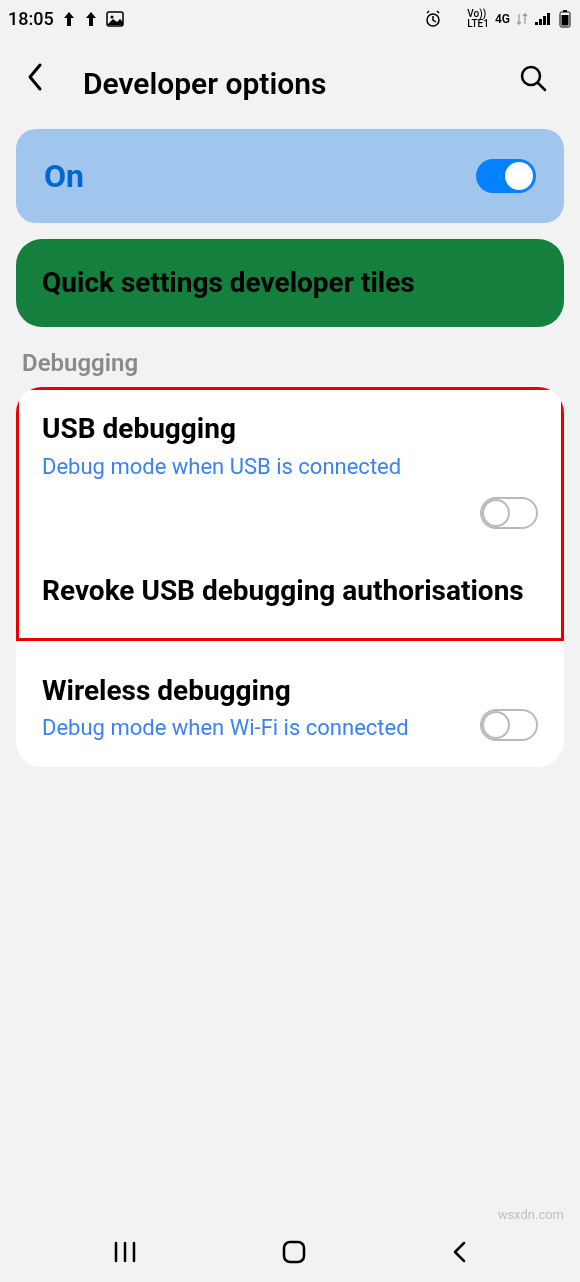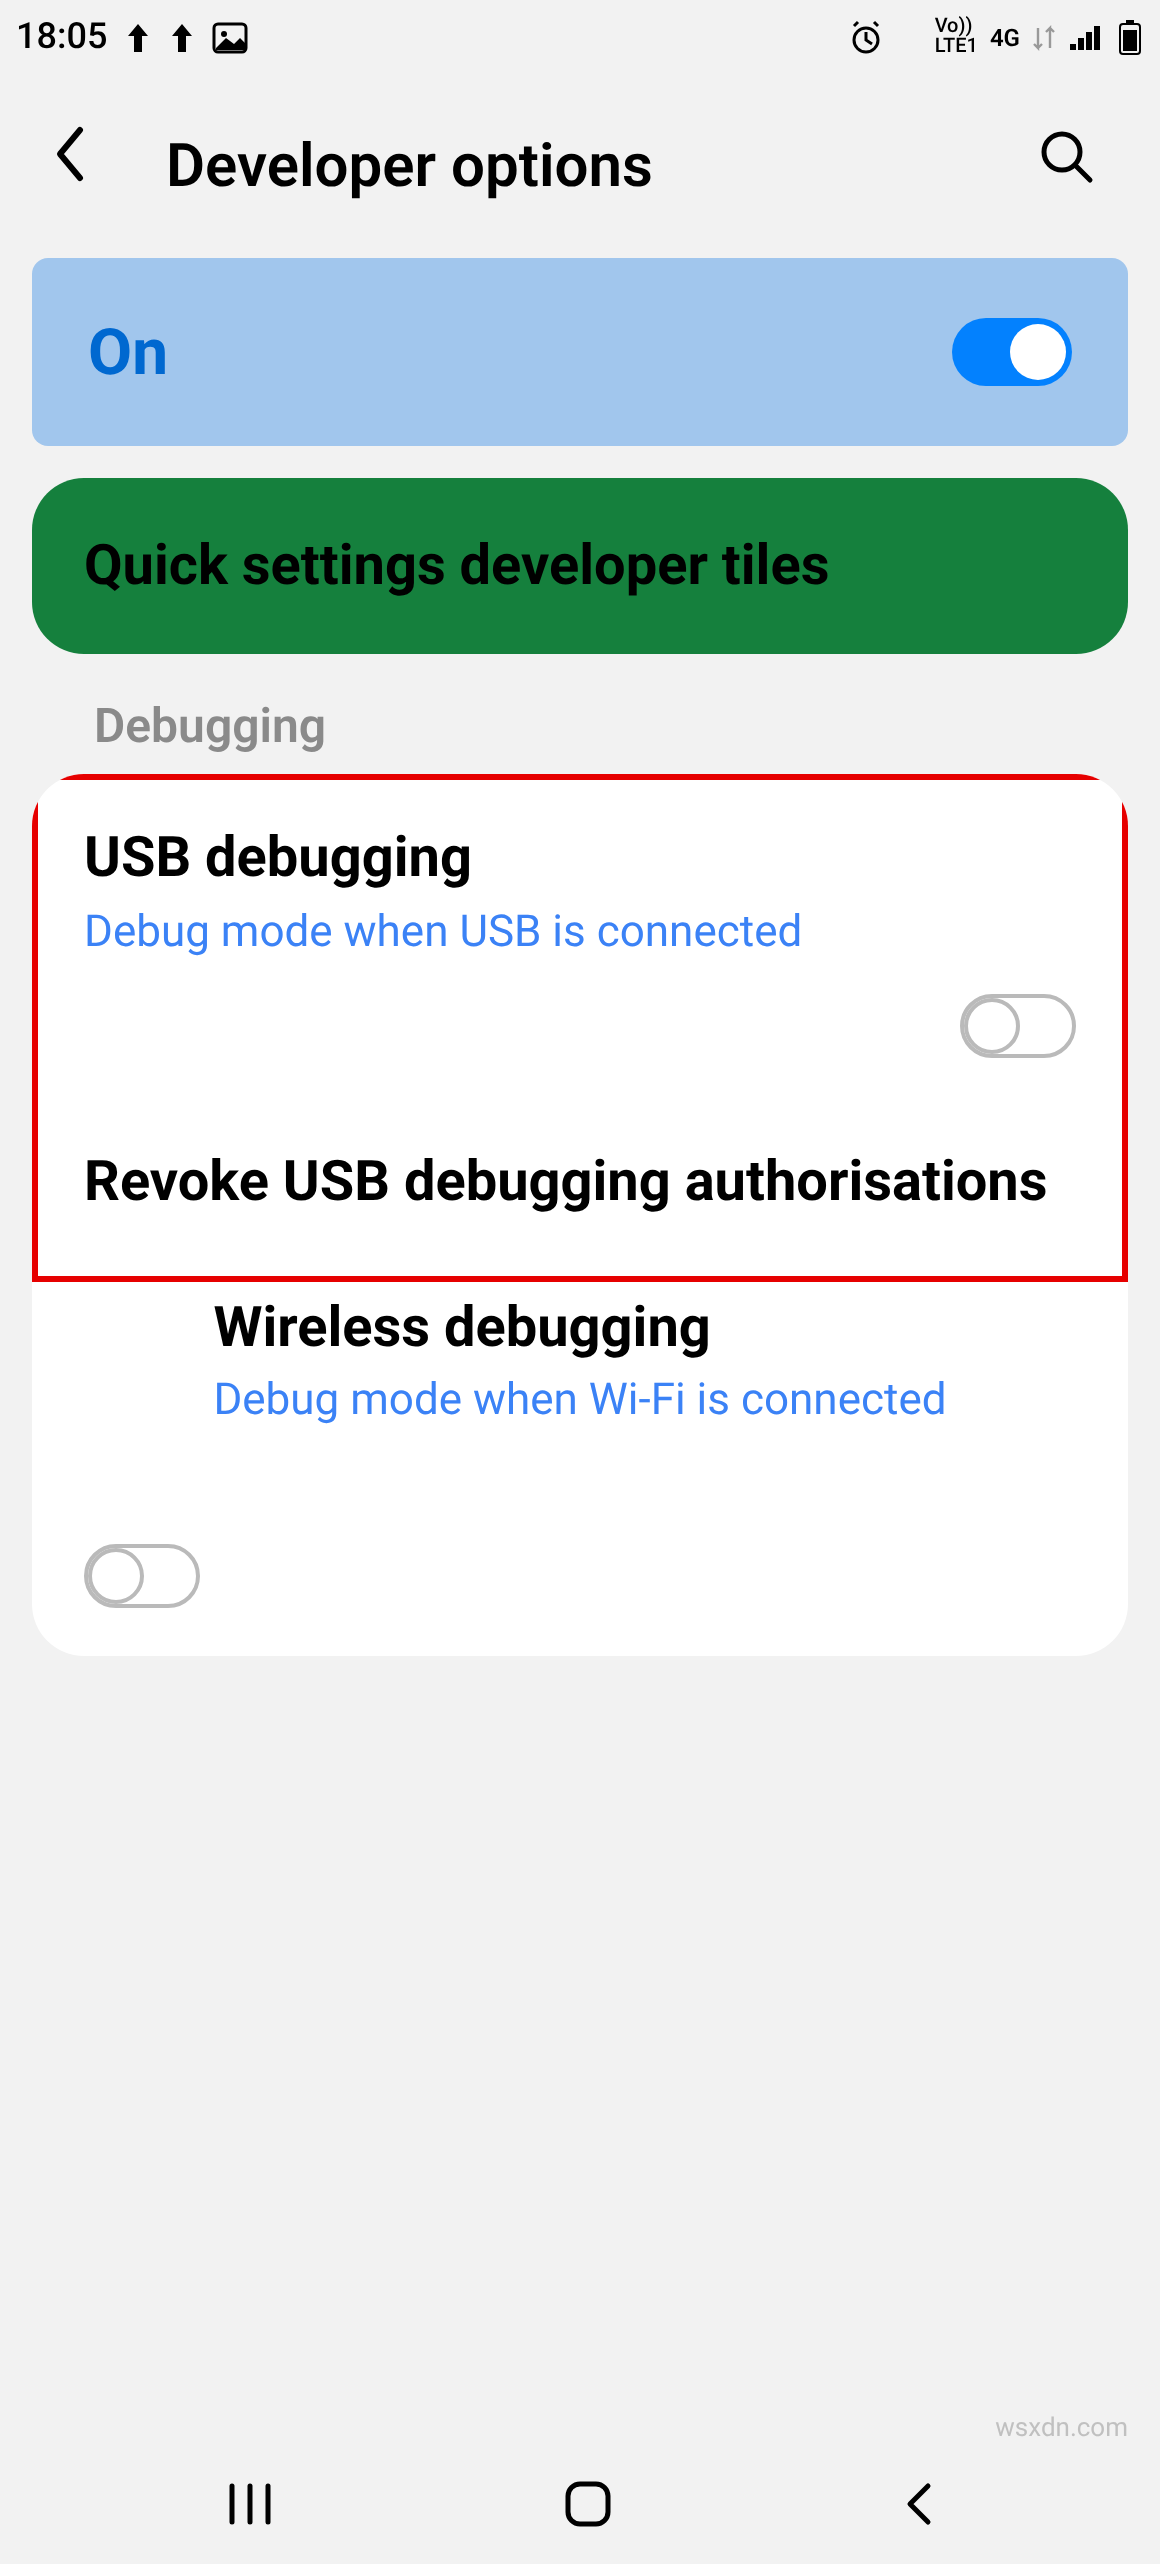--- a/index.html
+++ b/index.html
@@ -52,21 +52,21 @@
       font-weight: 600;
       flex: 1;
     }
     .search-btn {
       padding: 4px;
       margin-right: 8px;
     }
     .main-toggle-card {
       margin: 10px 16px;
       background: #a1c6ed;
-      border-radius: 8px;
+      border-radius: 20px;
       padding: 28px 28px;
       display: flex;
       align-items: center;
       justify-content: space-between;
     }
     .main-toggle-label {
       color: #0068d0;
       font-size: 32px;
       font-weight: 700;
     }
@@ -95,21 +95,21 @@
     }
     .card-title {
       font-size: 28px;
       font-weight: 700;
       line-height: 1.3;
     }
     .section-header {
       color: #8a8a8a;
       font-size: 24px;
       font-weight: 600;
-      padding: 22px 47px 10px;
+      padding: 22px 22px 10px;
     }
     .settings-group {
       background: white;
       margin: 0 16px;
       border-radius: 26px;
       overflow: hidden;
     }
     .setting-item {
       padding: 24px 26px;
       position: relative;
@@ -278,21 +278,21 @@
     <div class="setting-desc">Debug mode when USB is connected</div>
     <div class="setting-toggle-row">
       <div class="toggle-switch-off"></div>
     </div>
   </div>
 
   <div class="setting-item" style="padding-top:20px;">
     <div class="setting-title">Revoke USB debugging authorisations</div>
   </div>
 
-  <div class="setting-item with-inline-toggle" style="padding-top:8px;flex-direction:column;">
+  <div class="setting-item with-inline-toggle" style="padding-top:35px;">
     <div class="setting-text-block">
       <div class="setting-title">Wireless debugging</div>
       <div class="setting-desc">Debug mode when Wi-Fi is connected</div>
     </div>
     <div class="toggle-switch-off" style="align-self:flex-start;margin-top:36px;"></div>
   </div>
 
 </div>
 
 <div class="watermark">wsxdn.com</div>

